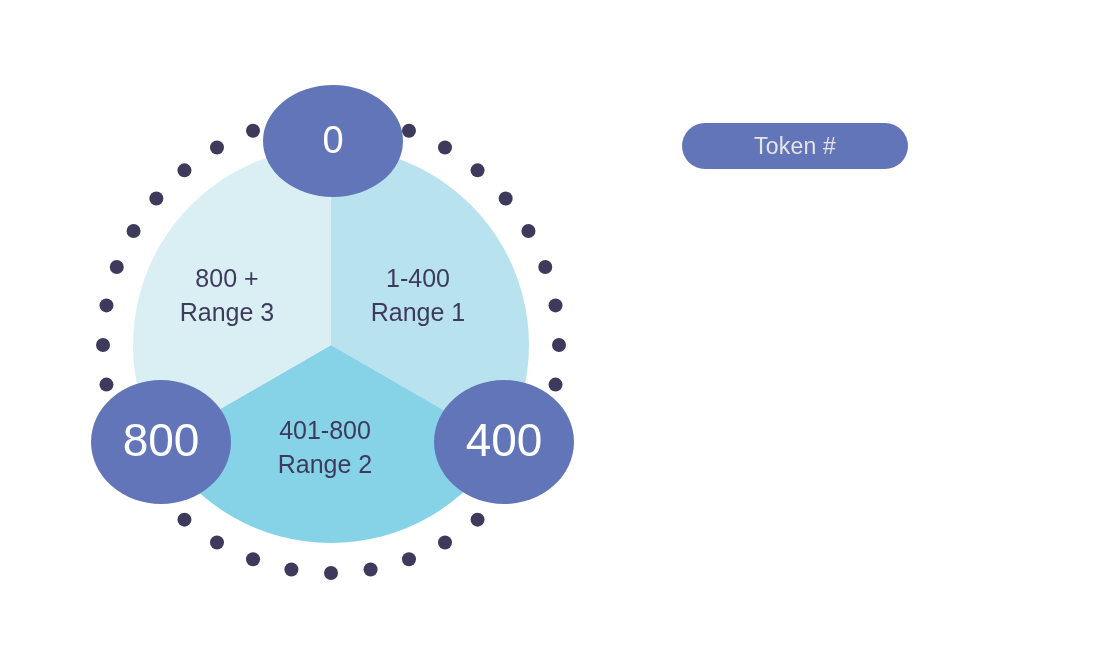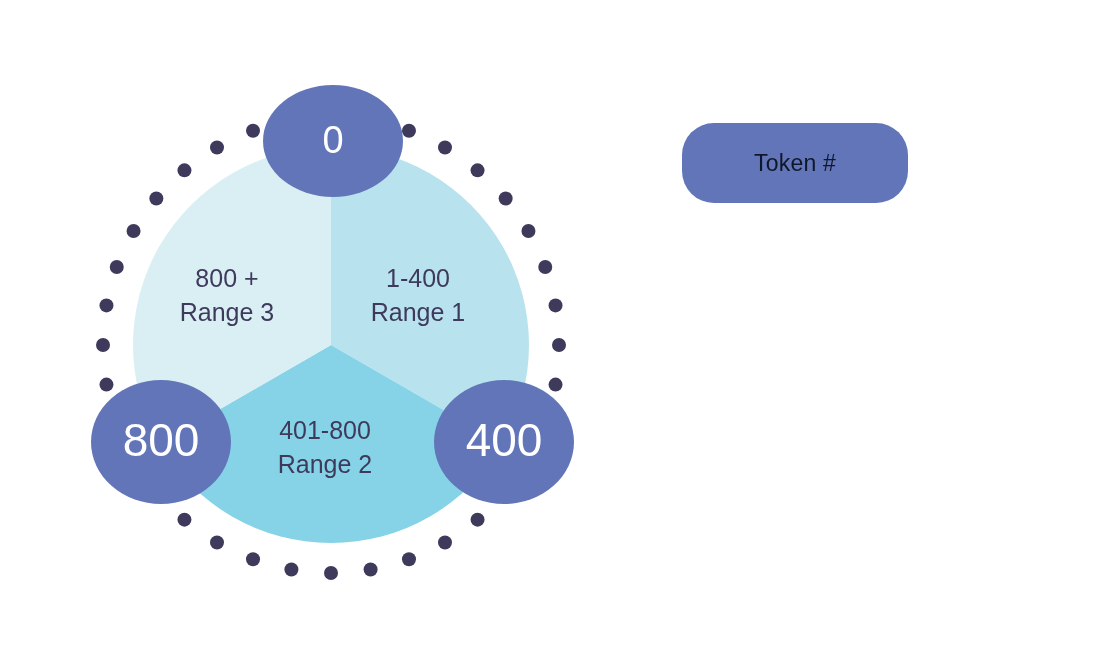--- a/index.html
+++ b/index.html
@@ -40,25 +40,25 @@
     dominant-baseline: middle;
   }
   .badge-text.small { font-size: 38px; }
   .badge-text.large { font-size: 46px; }
 
   .token-button {
     position: absolute;
     left: 682px;
     top: 123px;
     width: 226px;
-    height: 80px;
+    height: 46px;
     border: none;
     border-radius: 32px;
     background: #6275B8;
-    color: #0f172a;
+    color: #e5e5e5;
     font-family: "Liberation Sans", "DejaVu Sans", sans-serif;
     font-size: 23px;
     letter-spacing: 0.2px;
     cursor: pointer;
     padding: 0;
     display: flex;
     align-items: center;
     justify-content: center;
   }
 </style>

